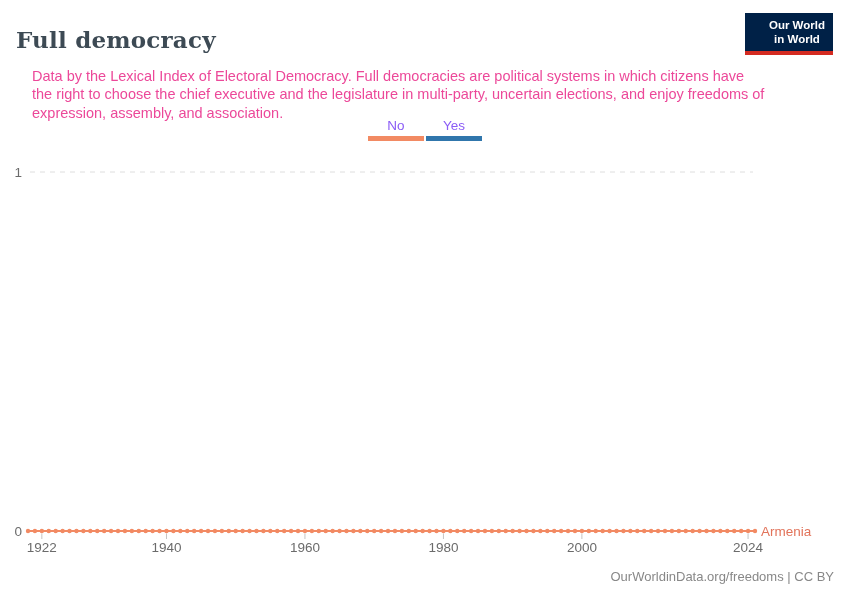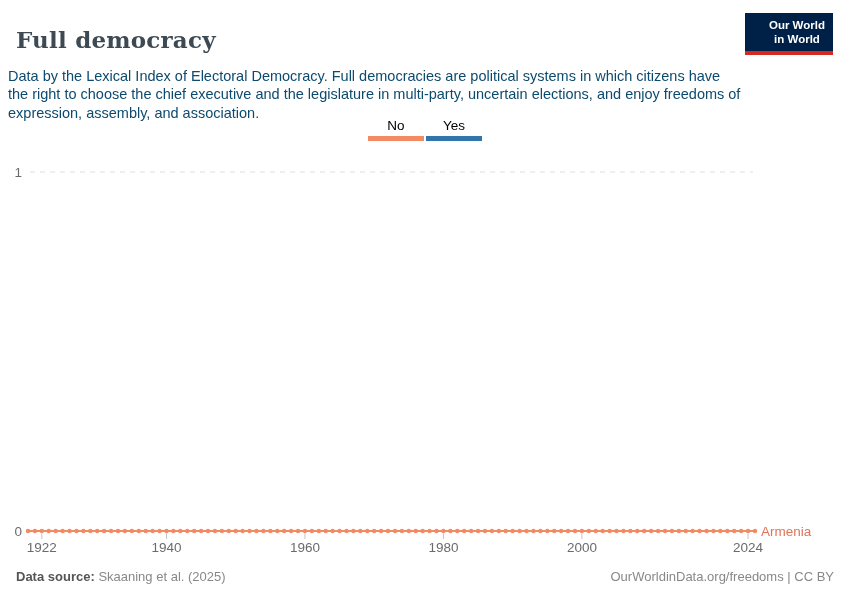--- a/index.html
+++ b/index.html
@@ -6,36 +6,36 @@
   .page{
     position:relative;width:850px;height:600px;background:#ffffff;
     font-family:"Liberation Sans",sans-serif;overflow:hidden;
   }
   .title{
     position:absolute;left:16px;top:11px;
     font-family:"DejaVu Serif",serif;font-weight:700;font-size:23px;
     color:#3d4a54;letter-spacing:.2px;
   }
   .subtitle{
-    position:absolute;left:8px;top:52px;width:735px;
-    font-size:14.5px;line-height:18.5px;color:#0c4a6e;
+    position:absolute;left:32px;top:52px;width:735px;
+    font-size:14.5px;line-height:18.5px;color:#ec4899;
   }
   .logo{
     position:absolute;top:13px;right:17px;text-align:center;
     color:#fff;font-size:11.5px;font-weight:700;line-height:1.25;
     padding:5px 8px 4px;cursor:pointer;
   }
   .legend{
     position:absolute;top:118px;left:0;right:0;
     display:flex;justify-content:center;gap:2px;
   }
   .legend-item{
     width:56px;display:flex;flex-direction:column;align-items:center;cursor:pointer;
   }
-  .legend-label{font-size:13.5px;color:#000000;margin-bottom:3px;}
+  .legend-label{font-size:13.5px;color:#8b5cf6;margin-bottom:3px;}
   .legend-bar{height:5px;width:100%;}
   svg.chart{position:absolute;left:0;top:0;}
   .footer-left{position:absolute;left:16px;top:569px;font-size:13px;color:#888;}
   .footer-left .src-label{color:#555;font-weight:700;}
   .footer-right{position:absolute;right:16px;top:569px;font-size:13px;color:#888;cursor:pointer;}
 </style>
 </head>
 <body>
 
 <div class="page">
@@ -180,20 +180,16 @@
       <div class="legend-item">
         <div class="legend-label">No</div>
         <div class="legend-bar" style="background: rgb(242, 138, 99);"></div>
       </div>
       <div class="legend-item">
         <div class="legend-label">Yes</div>
         <div class="legend-bar" style="background: rgb(48, 118, 172);"></div>
       </div>
     </div>
 
-  <div class="footer-left">
-    <span class="src-label">Data source:</span>
-    <span>Skaaning et al. (2025)</span>
-  </div>
 
   <div class="footer-right">OurWorldinData.org/freedoms | CC BY</div>
 
 </div>
 
 </body></html>

